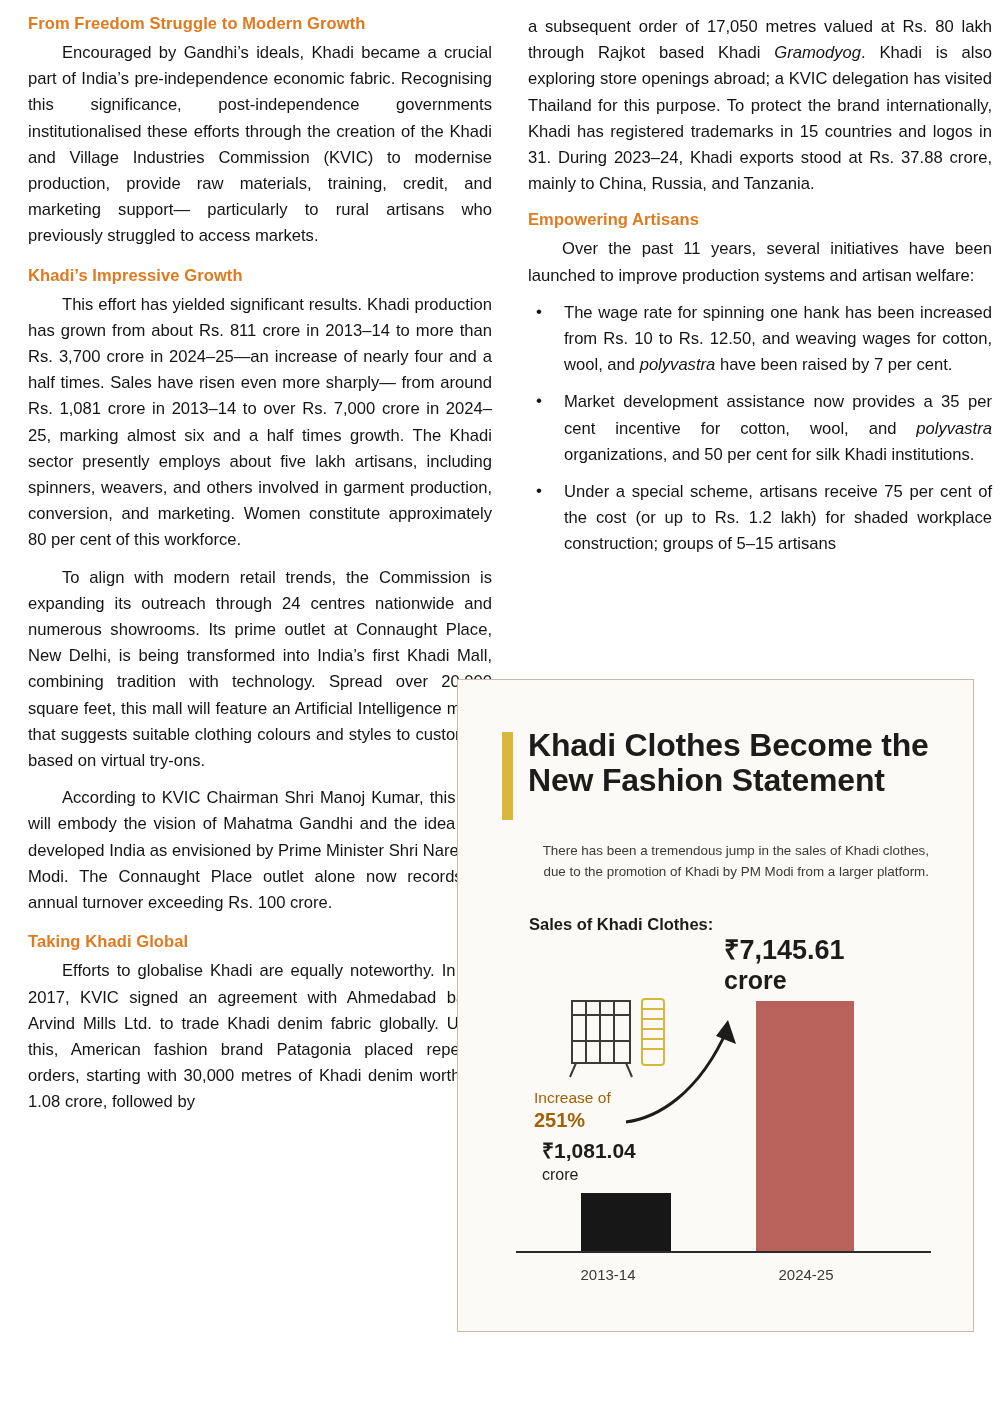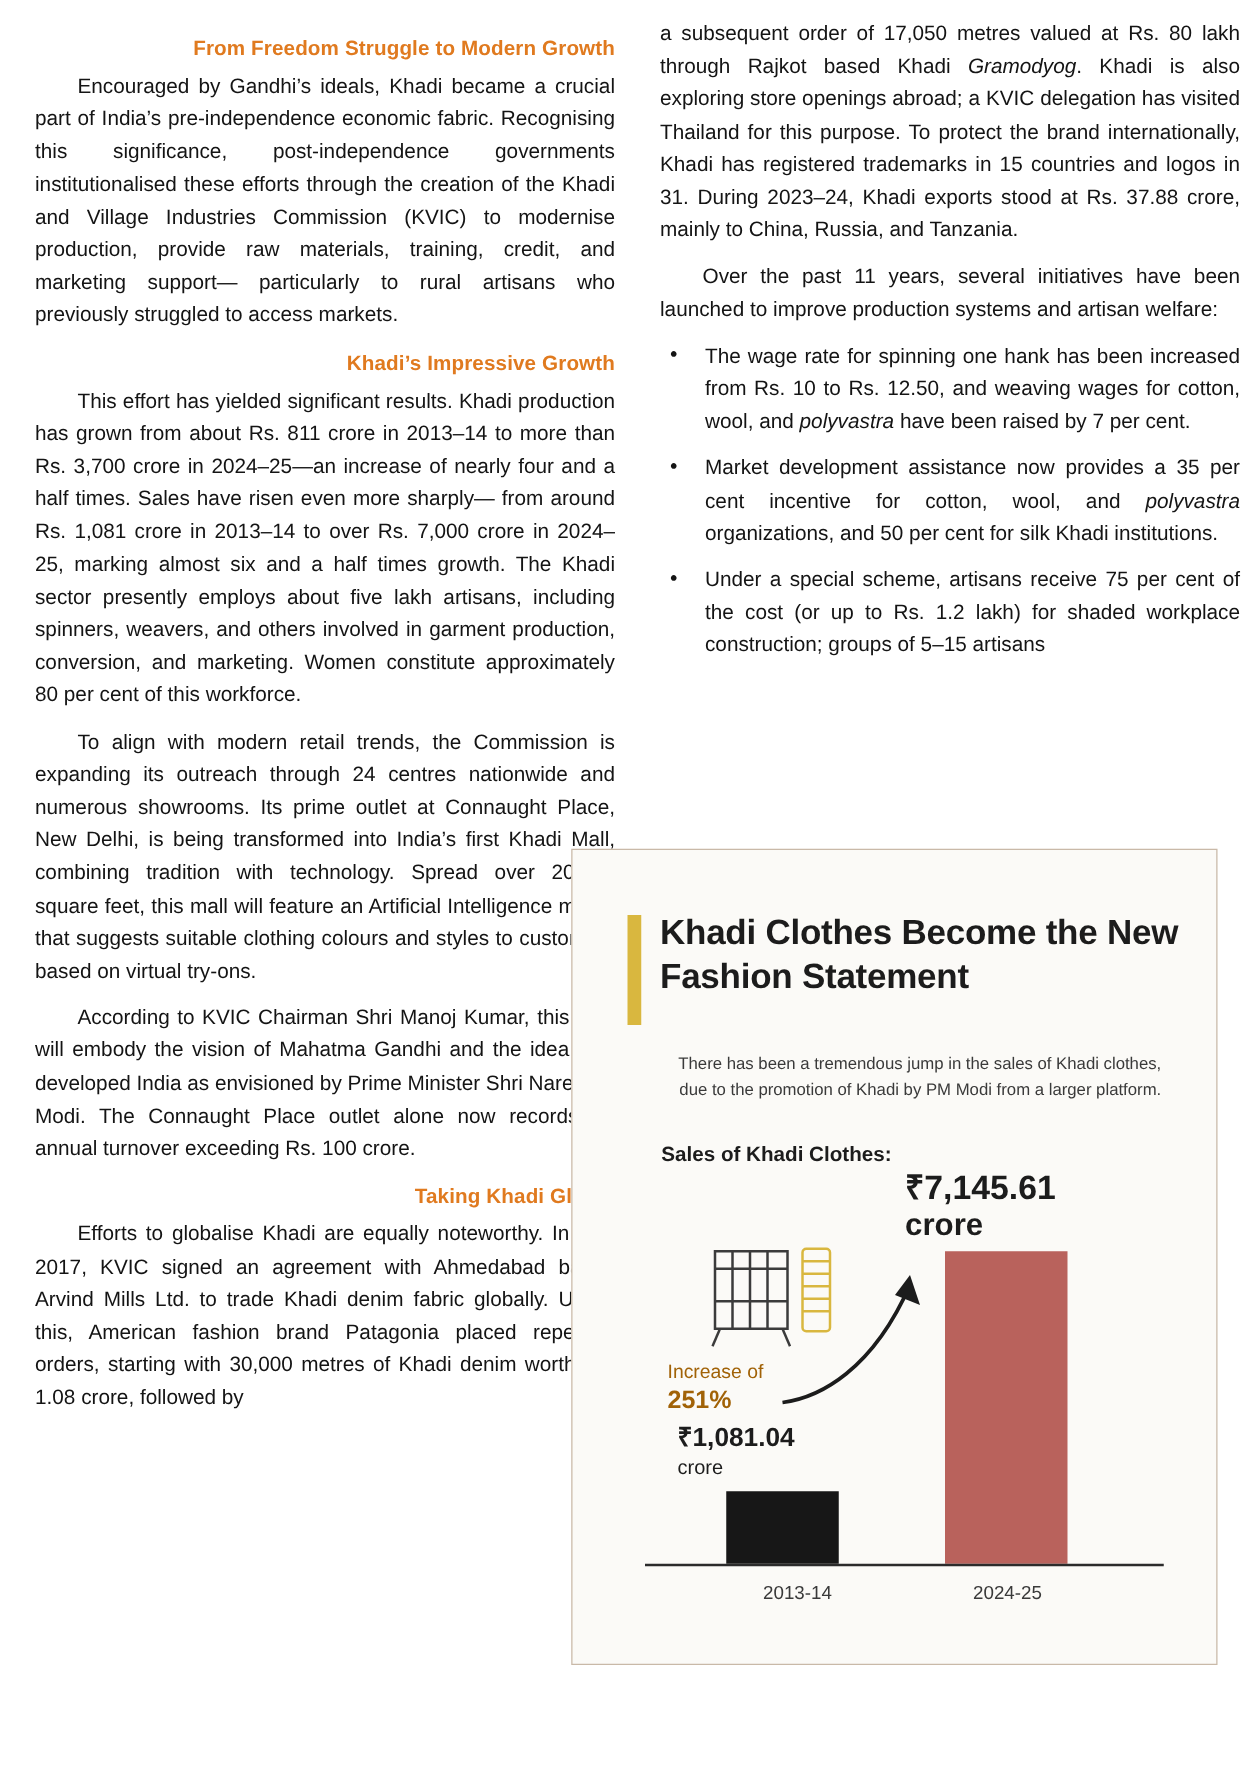--- a/index.html
+++ b/index.html
@@ -25,23 +25,22 @@
     position:absolute;
     top:0;
     width:464px;
   }
   .col-left{left:0;}
   .col-right{left:500px;}
   h2.sec{
     font-size:16.5px;
     font-weight:bold;
     color:#e07a1f;
-    margin:16px 0 7px 0;
+    margin:0 0 7px 0;
     letter-spacing:.1px;
-    text-align:right;
   }
   p.body{
     font-size:16.6px;
     line-height:26.2px;
     margin:0 0 11px 0;
     text-align:justify;
     text-justify:inter-word;
     color:#141414;
   }
   p.body.indent{text-indent:34px;}
@@ -83,21 +82,21 @@
   .fig-bar-accent{
     position:absolute;
     left:44px;top:52px;
     width:11px;height:88px;
     background:#d9b73f;
   }
   .fig-title{
     position:absolute;
     left:70px;top:48px;
     width:420px;
-    font-size:28px;
+    font-size:32px;
     line-height:35px;
     font-weight:bold;
     color:#1c1c1c;
     letter-spacing:-.2px;
   }
   .fig-sub{
     position:absolute;
     left:71px;top:160px;
     width:400px;
     font-size:13.4px;
@@ -170,21 +169,21 @@
     font-size:25px;
     font-weight:bold;
   }
   .xlabel{
     position:absolute;
     bottom:12px;
     font-size:15px;
     color:#3a3a3a;
     text-align:center;
   }
-  .x-2013{left:74px;width:116px;}
+  .x-2013{left:44px;width:116px;}
   .x-2024{left:238px;width:124px;}
   .increase{
     position:absolute;
     left:28px;
     bottom:162px;
     width:128px;
     font-size:15.5px;
     line-height:22px;
     color:#a16207;
     text-align:left;
@@ -271,20 +270,21 @@
       <p class="body indent">To align with modern retail trends, the Commission is expanding its outreach through 24 centres nationwide and numerous showrooms. Its prime outlet at Connaught Place, New Delhi, is being transformed into India’s first Khadi Mall, combining tradition with technology. Spread over 20,000 square feet, this mall will feature an Artificial Intelligence model that suggests suitable clothing colours and styles to customers based on virtual try-ons.</p>
       <p class="body indent">According to KVIC Chairman Shri Manoj Kumar, this mall will embody the vision of Mahatma Gandhi and the idea of a developed India as envisioned by Prime Minister Shri Narendra Modi. The Connaught Place outlet alone now records an annual turnover exceeding Rs. 100 crore.</p>
 
       <h2 class="sec" style="margin-top:16px;">Taking Khadi Global</h2>
       <p class="body indent">Efforts to globalise Khadi are equally noteworthy. In July 2017, KVIC signed an agreement with Ahmedabad based Arvind Mills Ltd. to trade Khadi denim fabric globally. Under this, American fashion brand Patagonia placed repeated orders, starting with 30,000 metres of Khadi denim worth Rs. 1.08 crore, followed by</p>
     </div>
 
     <div class="col col-right">
       <p class="body"><span>a subsequent order of 17,050 metres valued at Rs. 80 lakh through Rajkot based Khadi </span><i>Gramodyog</i><span>. Khadi is also exploring store openings abroad; a KVIC delegation has visited Thailand for this purpose. To protect the brand internationally, Khadi has registered trademarks in 15 countries and logos in 31. During 2023–24, Khadi exports stood at Rs. 37.88 crore, mainly to China, Russia, and Tanzania.</span></p>
 
+      <h2 class="sec" style="margin-top:13px;">Empowering Artisans</h2>
       <p class="body indent">Over the past 11 years, several initiatives have been launched to improve production systems and artisan welfare:</p>
 
       <ul class="bullets">
         <li><span>The wage rate for spinning one hank has been increased from Rs. 10 to Rs. 12.50, and weaving wages for cotton, wool, and </span><i>polyvastra</i><span> have been raised by 7 per cent.</span></li>
         <li><span>Market development assistance now provides a 35 per cent incentive for cotton, wool, and </span><i>polyvastra</i><span> organizations, and 50 per cent for silk Khadi institutions.</span></li>
         <li><span>Under a special scheme, artisans receive 75 per cent of the cost (or up to Rs. 1.2 lakh) for shaded workplace construction; groups of 5–15 artisans</span></li>
       </ul>
     </div>
   </div>
 

